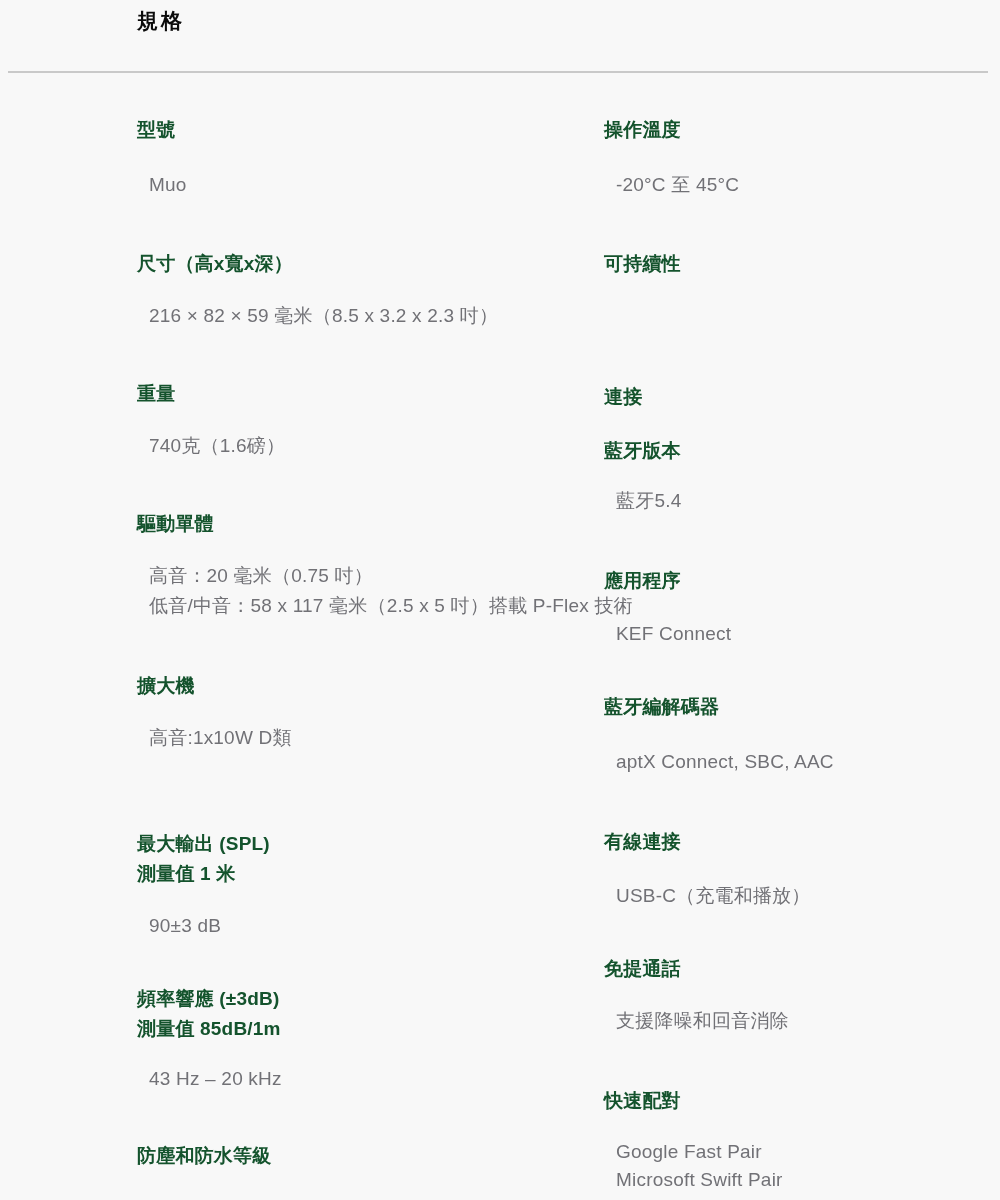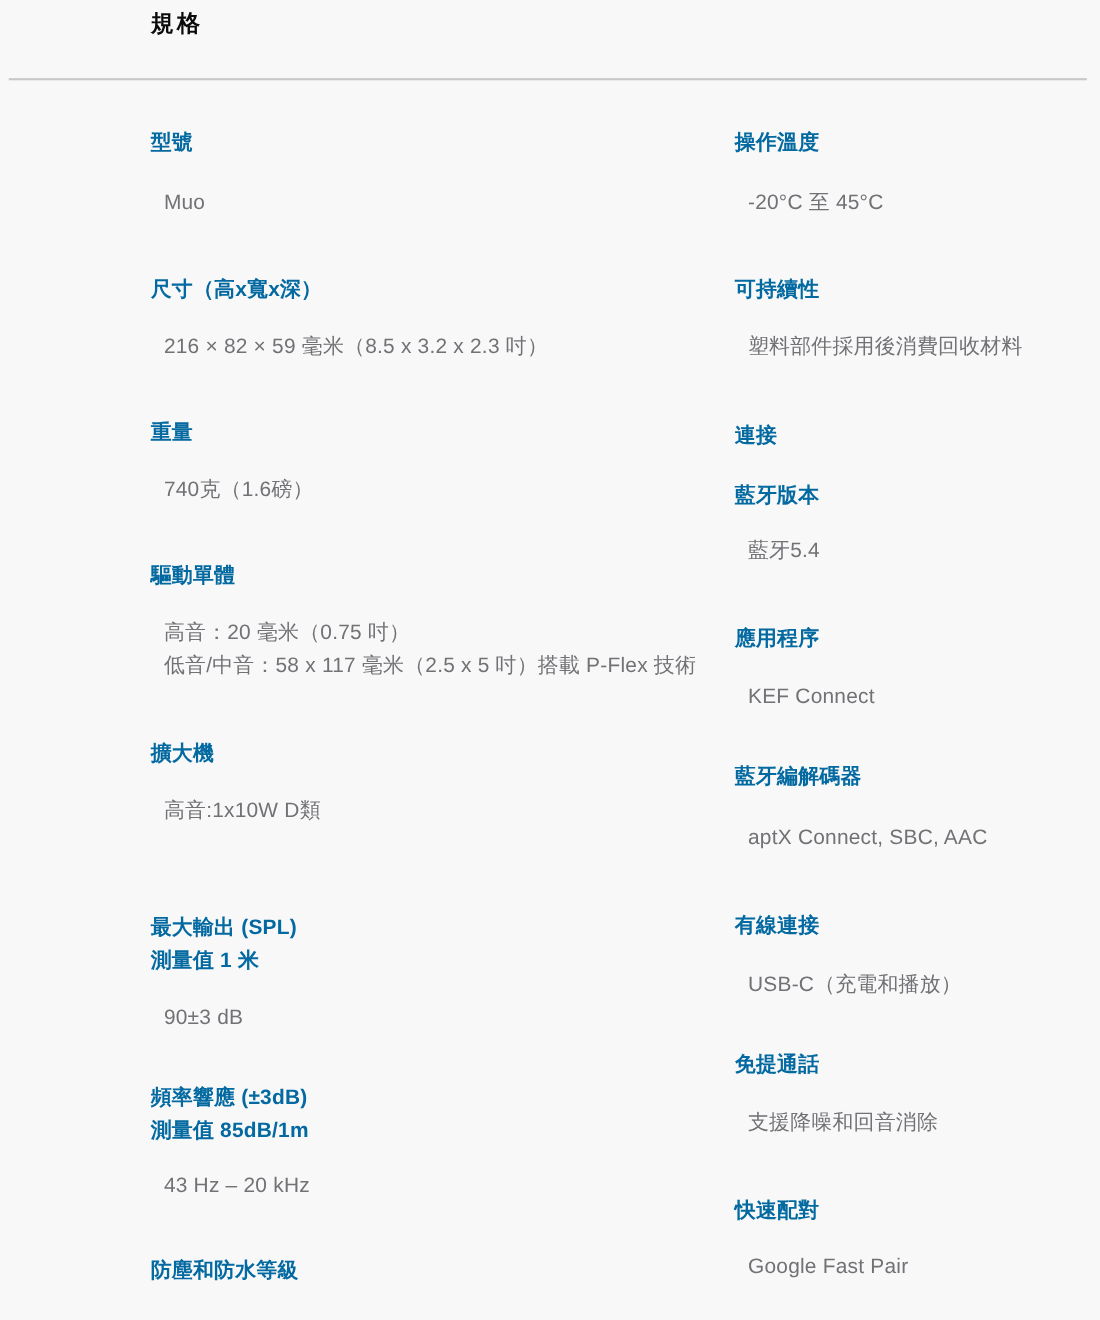--- a/index.html
+++ b/index.html
@@ -37,29 +37,29 @@
   }
   .line {
     position: absolute;
     white-space: nowrap;
     line-height: 30px;
     font-size: 19px;
     letter-spacing: 0.2px;
   }
   .label {
     font-weight: 700;
-    color: #0369a1;
+    color: #14532d;
   }
   .value {
     font-weight: 400;
     color: #717176;
     margin-left: 12px;
   }
   .col-left  { left: 137px; }
-  .col-right { left: 668px; }
+  .col-right { left: 604px; }
 </style>
 </head>
 <body>
 
 <div class="page">
 
   <div class="page-title">規格</div>
   <div class="divider"></div>
 
   <div class="line label col-left" style="top:115px">型號</div>
@@ -85,35 +85,35 @@
   <div class="line label col-left" style="top:984px">頻率響應 (±3dB)</div>
   <div class="line label col-left" style="top:1014px">測量值 85dB/1m</div>
   <div class="line value col-left" style="top:1064px">43 Hz – 20 kHz</div>
 
   <div class="line label col-left" style="top:1141px">防塵和防水等級</div>
 
   <div class="line label col-right" style="top:115px">操作溫度</div>
   <div class="line value col-right" style="top:170px">-20°C 至 45°C</div>
 
   <div class="line label col-right" style="top:249px">可持續性</div>
-  <div class="line value col-right" style="top:301px">塑料部件採用後消費回收材料</div>
 
   <div class="line label col-right" style="top:382px">連接</div>
 
   <div class="line label col-right" style="top:436px">藍牙版本</div>
   <div class="line value col-right" style="top:486px">藍牙5.4</div>
 
   <div class="line label col-right" style="top:566px">應用程序</div>
   <div class="line value col-right" style="top:619px">KEF Connect</div>
 
   <div class="line label col-right" style="top:692px">藍牙編解碼器</div>
   <div class="line value col-right" style="top:747px">aptX Connect, SBC, AAC</div>
 
   <div class="line label col-right" style="top:827px">有線連接</div>
   <div class="line value col-right" style="top:881px">USB-C（充電和播放）</div>
 
   <div class="line label col-right" style="top:954px">免提通話</div>
   <div class="line value col-right" style="top:1006px">支援降噪和回音消除</div>
 
   <div class="line label col-right" style="top:1086px">快速配對</div>
   <div class="line value col-right" style="top:1137px">Google Fast Pair</div>
+  <div class="line value col-right" style="top:1165px">Microsoft Swift Pair</div>
 
 </div>
 
 </body></html>

